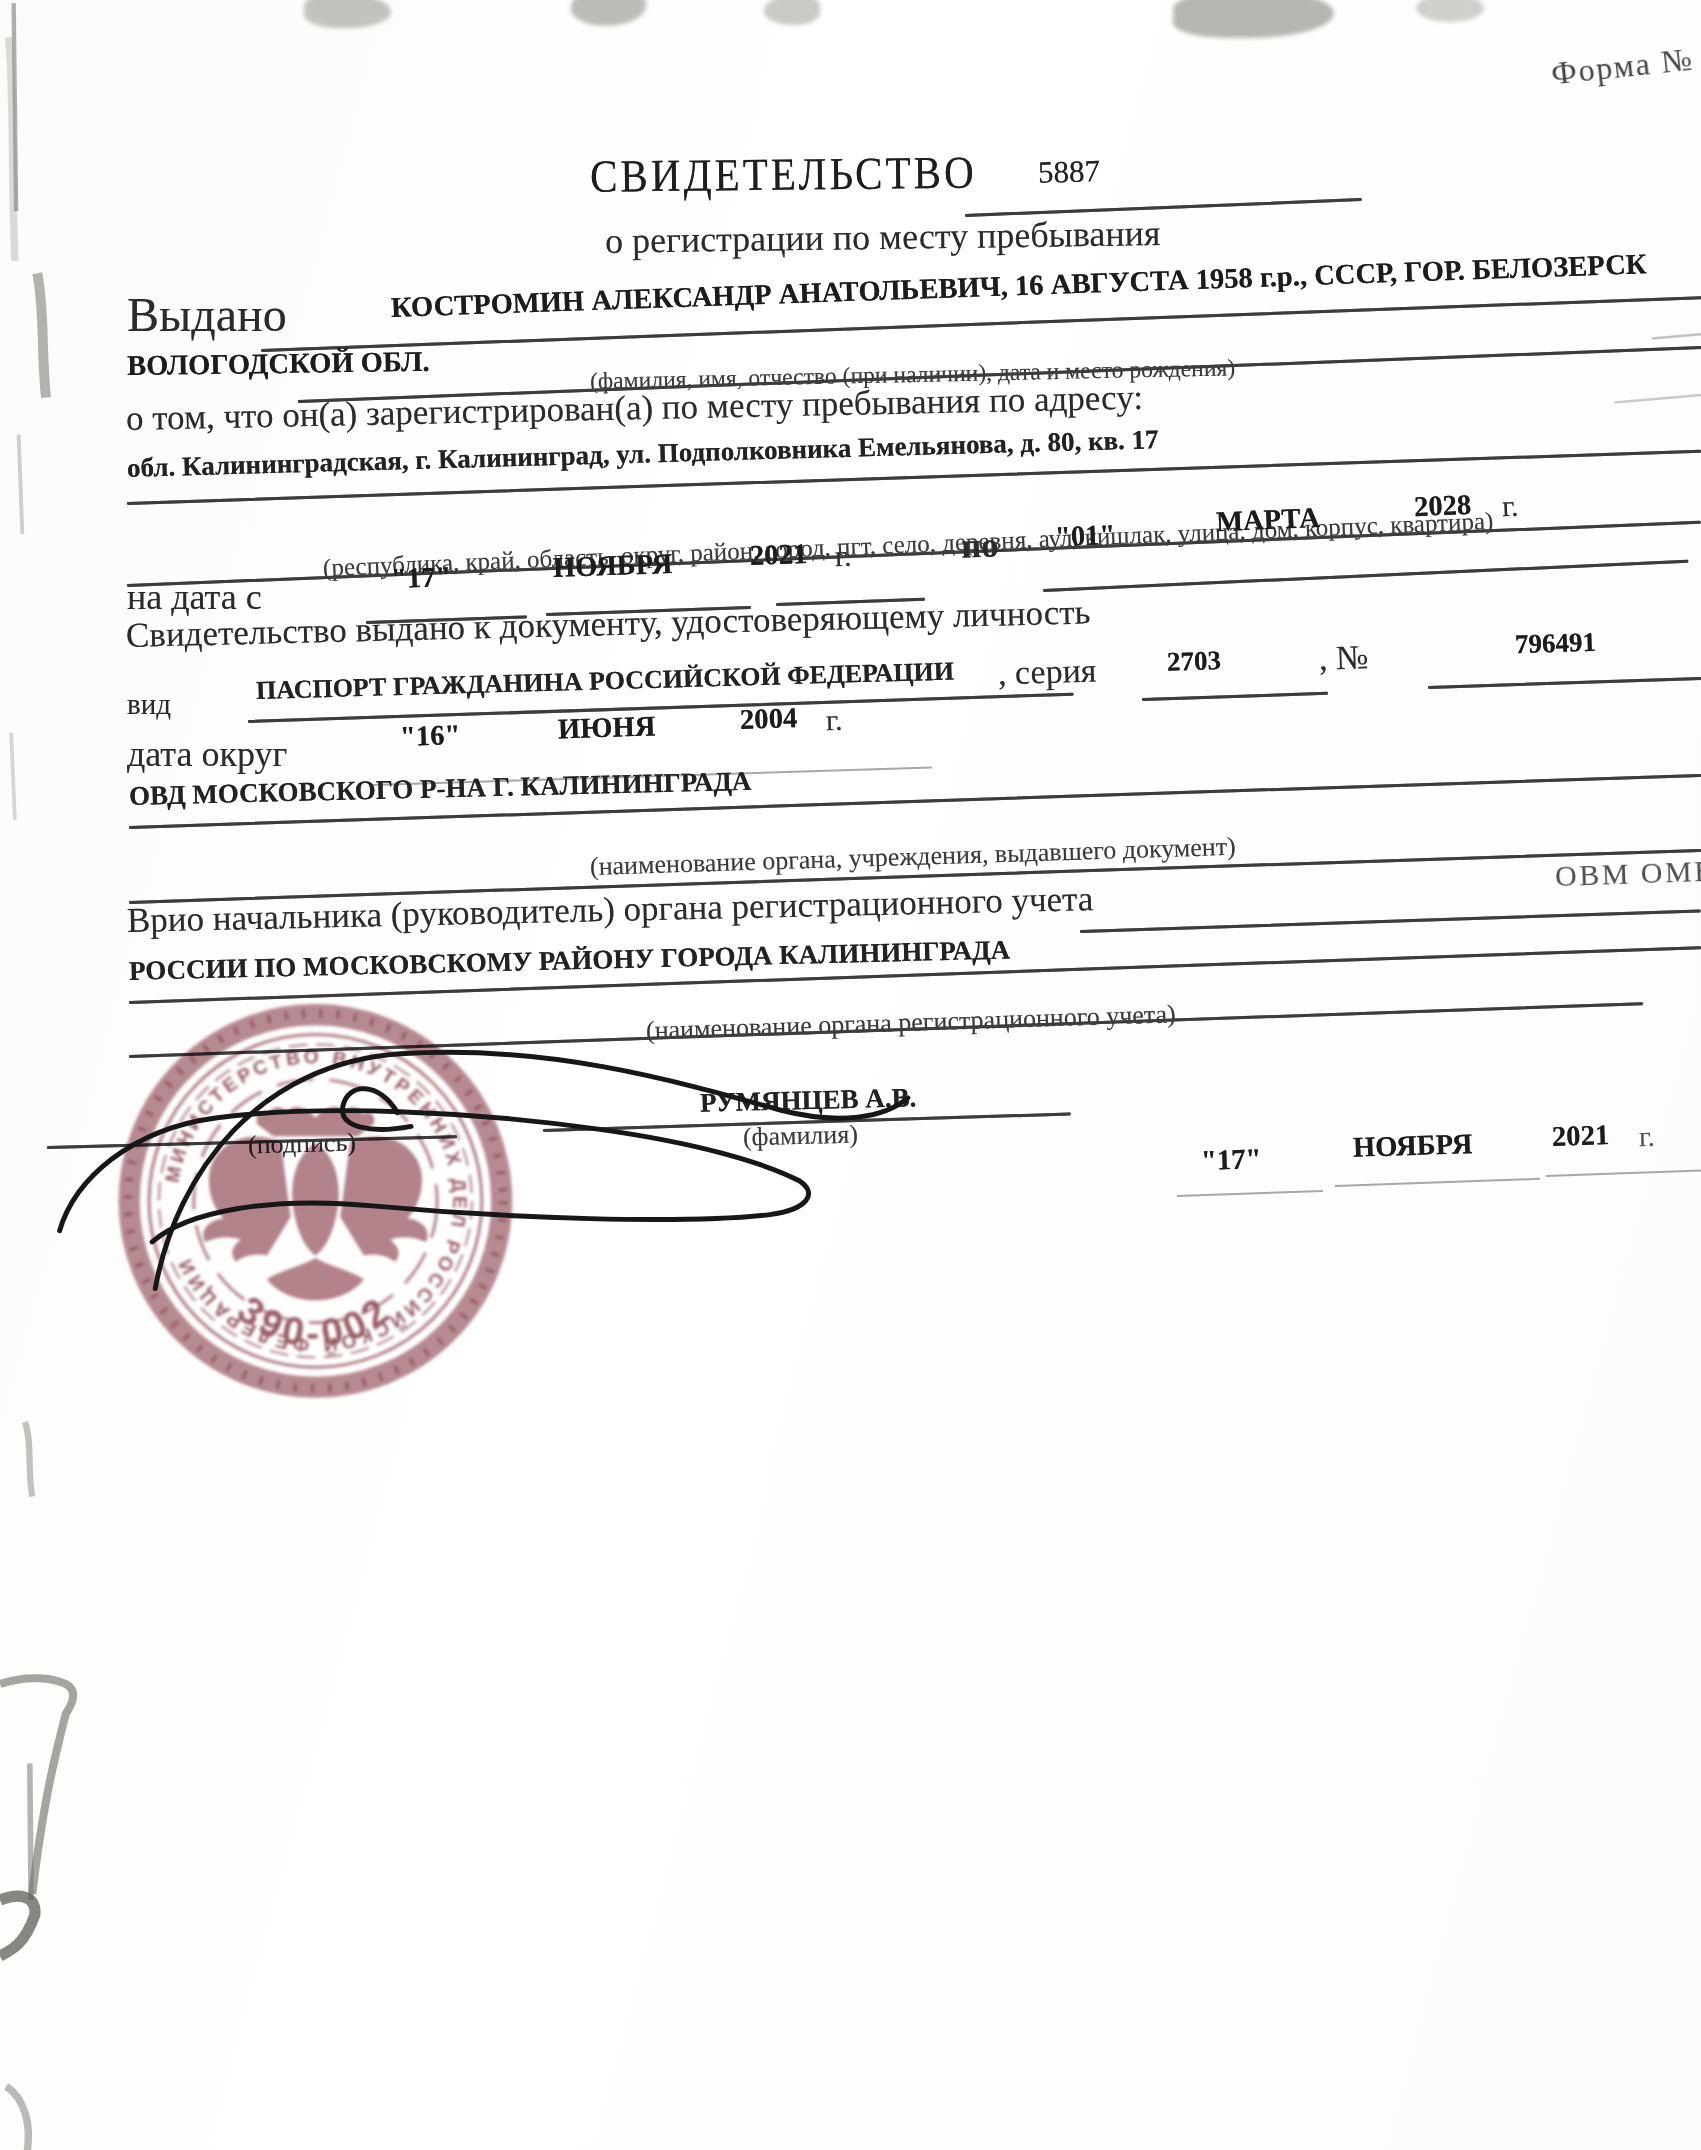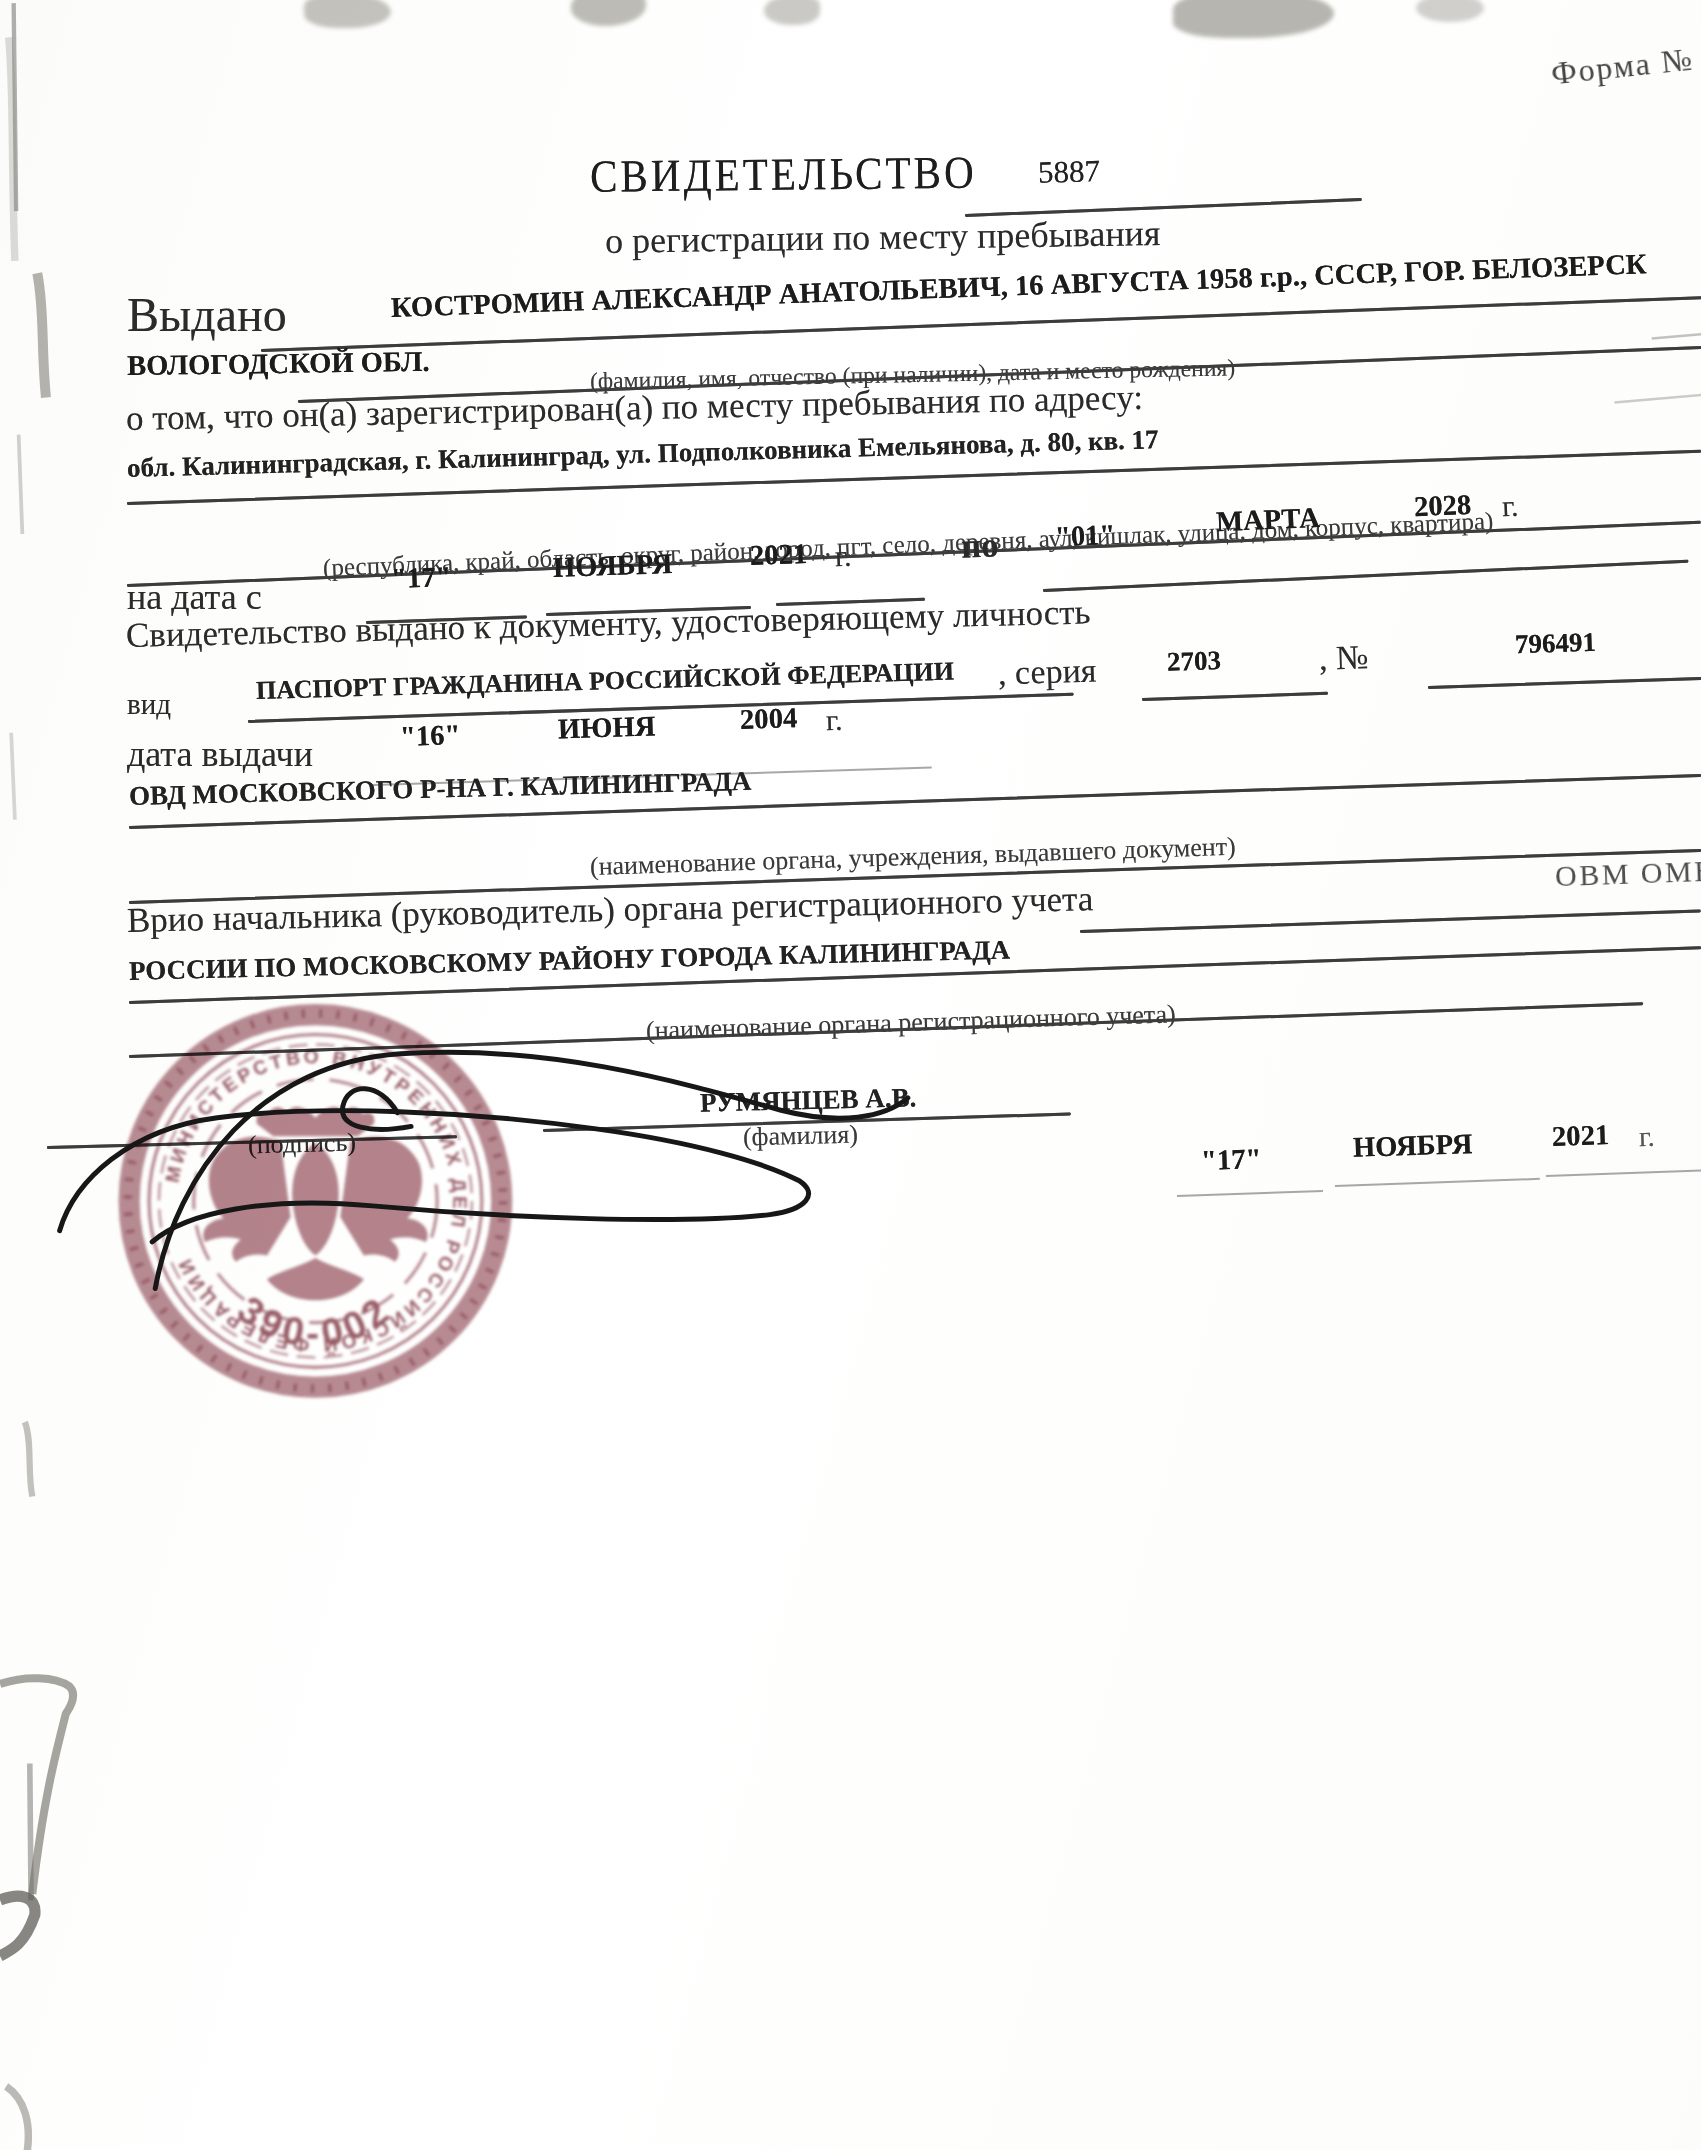--- a/index.html
+++ b/index.html
@@ -94,21 +94,21 @@
   <div class="abs t-print" style="left:127px;top:688px;font-size:29px;">вид</div>
   <div class="abs t-fill-sm" style="left:256px;top:676px;font-size:26px;transform:rotate(-1.6deg);transform-origin:left center;">ПАСПОРТ ГРАЖДАНИНА РОССИЙСКОЙ ФЕДЕРАЦИИ</div>
   <div class="ln" style="left:248px;top:720px;width:826px;transform:rotate(-1.9deg);"></div>
   <div class="abs t-print" style="left:998px;top:653px;font-size:34px;transform:rotate(-1.8deg);">, серия</div>
   <div class="abs t-fill" style="left:1167px;top:646px;font-size:27px;transform:rotate(-1.8deg);">2703</div>
   <div class="ln" style="left:1142px;top:698px;width:186px;transform:rotate(-1.9deg);"></div>
   <div class="abs t-print" style="left:1319px;top:639px;font-size:34px;transform:rotate(-1.8deg);">, №</div>
   <div class="abs t-fill" style="left:1515px;top:628px;font-size:27px;transform:rotate(-1.8deg);">796491</div>
   <div class="ln" style="left:1428px;top:686px;width:274px;transform:rotate(-1.9deg);"></div>
 
-  <div class="abs t-print" style="left:127px;top:733px;font-size:36px;">дата выдачи</div>
+  <div class="abs t-print" style="left:127px;top:733px;font-size:36px;">дата округ</div>
   <div class="abs t-fill" style="left:400px;top:720px;transform:rotate(-1.8deg);">"16"</div>
   <div class="abs t-fill" style="left:558px;top:712px;transform:rotate(-1.8deg);">ИЮНЯ</div>
   <div class="abs t-fill" style="left:740px;top:703px;transform:rotate(-1.8deg);">2004</div>
   <div class="abs t-print" style="left:826px;top:703px;font-size:30px;transform:rotate(-1.8deg);">г.</div>
   <div class="ln-light" style="left:373px;top:784px;width:559px;transform:rotate(-1.8deg);"></div>
 
   <div class="abs t-fill-sm" style="left:129px;top:781px;font-size:27px;transform:rotate(-1.4deg);transform-origin:left center;">ОВД МОСКОВСКОГО Р-НА Г. КАЛИНИНГРАДА</div>
   <div class="ln" style="left:129px;top:826px;width:1573px;transform:rotate(-1.9deg);"></div>
   <div class="abs t-caption" style="left:590px;top:852px;font-size:26px;transform:rotate(-1.8deg);transform-origin:left center;">(наименование органа, учреждения, выдавшего документ)</div>
   <div class="abs t-ovm" style="left:1555px;top:856px;transform:rotate(-2deg);">ОВМ ОМВД</div>

